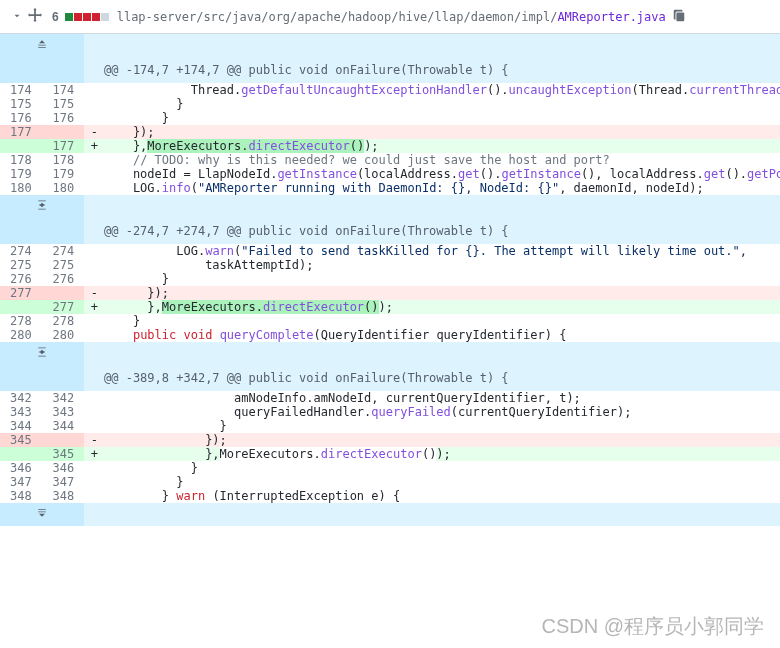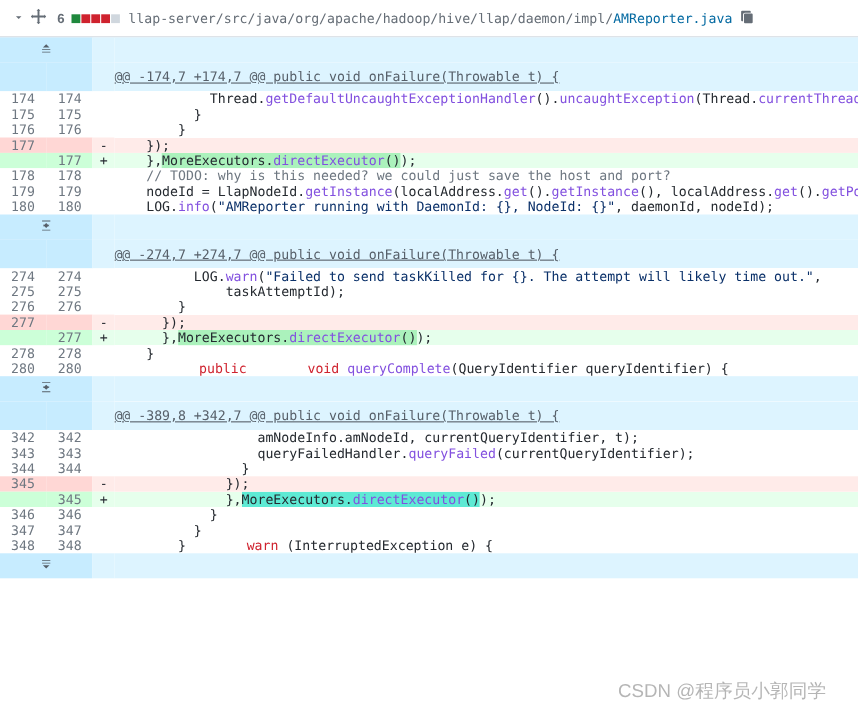--- a/index.html
+++ b/index.html
@@ -7,43 +7,43 @@
   .file-header { display:flex; align-items:center; padding:8px 10px; background:#fff; border-bottom:1px solid #d0d7de; }
   .chevron { width:14px; text-align:center; color:#656d76; cursor:pointer; }
   .move-icon { width:18px; color:#656d76; margin-left:4px; }
   .count { margin:0 6px; font-weight:600; color:#656d76; }
   .squares { display:flex; gap:1px; margin-right:8px; }
   .sq { width:8px; height:8px; }
   .sq.g { background:#1f883d; }
   .sq.r { background:#cf222e; }
   .sq.n { background:#d0d7de; }
   .filepath { font-family: ui-monospace, SFMono-Regular, Menlo, monospace; font-size:12px; color:#656d76; }
-  .filepath .fname { color:#0369a1; }
+  .filepath .fname { color:#6d28d9; }
   .copy-icon { margin-left:6px; color:#656d76; cursor:pointer; }
   table.diff { border-collapse:collapse; width:100%; font-family: ui-monospace, SFMono-Regular, Menlo, monospace; font-size:12px; table-layout:fixed; }
   td { vertical-align:top; white-space:pre; }
   td.ln { width:42px; text-align:right; padding:0 10px; color:#6e7781; background:#fff; user-select:none; border-right:1px solid rgba(0,0,0,0); }
   td.sign { width:20px; text-align:center; color:#24292f; }
   td.code { padding-right:10px; overflow:hidden; }
   tr.hunk td { background:#ddf4ff; color:#57606a; }
   tr.hunk td.ln { background:#c7ecff; }
-  tr.hunk td.code { padding:6px 0;text-decoration:underline; }
+  tr.hunk td.code { padding:6px 0; }
   tr.expand td { background:#ddf4ff; text-align:center; padding:4px 0; }
   tr.expand td.ln { background:#c7ecff; }
   tr.ctx td { background:#fff; }
   tr.del td { background:#ffebe9; }
   tr.del td.ln { background:#ffd7d5; }
   tr.add td { background:#e6ffec; }
   tr.add td.ln { background:#ccffd8; }
   .tok-fn { color:#8250df; }
   .tok-str { color:#0a3069; }
-  .tok-kw { color:#cf222e;margin-left:48px; }
+  .tok-kw { color:#cf222e; }
   .tok-cm { color:#6e7781; }
   .exp-svg { height:12px; }
-  .watermark { position:fixed; right:29px; bottom:8px; color:rgba(120,120,120,.55); font-size:17px; pointer-events:none; }
+  .watermark { position:fixed; right:16px; bottom:8px; color:rgba(120,120,120,.55); font-size:20px; pointer-events:none; }
 </style>
 </head>
 <body>
 
 <div class="file-header">
   <span class="chevron">
     <svg width="10" height="10" viewBox="0 0 16 16">
         <path fill="currentColor" d="M12 6l-4 4-4-4"></path>
       </svg>
   </span>
@@ -232,21 +232,21 @@
 <tr class="del">
         <td class="ln">345</td>
         <td class="ln"></td>
         <td class="sign">-</td>
         <td class="code">              });</td>
       </tr>
 <tr class="add">
         <td class="ln"></td>
         <td class="ln">345</td>
         <td class="sign">+</td>
-        <td class="code">              },<span style="background:#5eead4">MoreExecutors.<span class="tok-fn">directExecutor</span>()</span>);</td>
+        <td class="code">              },<span style="background:#ffffff">MoreExecutors.<span class="tok-fn">directExecutor</span>()</span>);</td>
       </tr>
 <tr class="ctx">
         <td class="ln">346</td>
         <td class="ln">346</td>
         <td class="sign"> </td>
         <td class="code">            }</td>
       </tr>
 <tr class="ctx">
         <td class="ln">347</td>
         <td class="ln">347</td>

